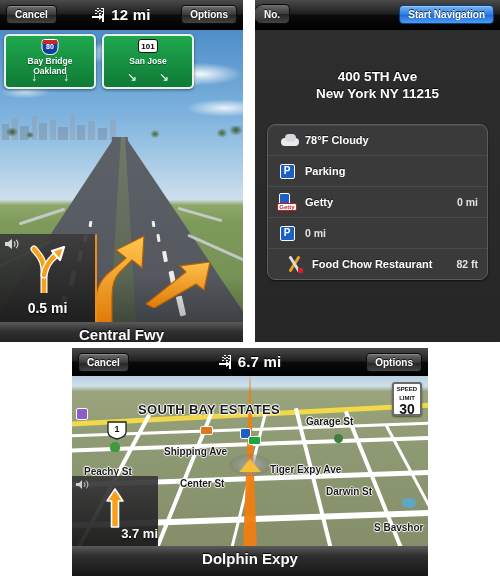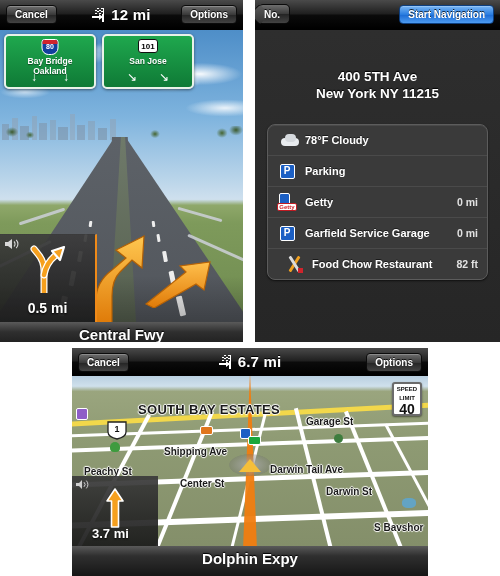--- a/index.html
+++ b/index.html
@@ -194,21 +194,21 @@
         border-bottom:13px solid #f5bf3a; }
   .speedsign{ position:absolute; right:6px; top:6px; width:30px; height:34px; background:#fff;
               border:2px solid #6b6b6b; border-radius:3px; text-align:center;
               box-shadow:0 1px 2px rgba(0,0,0,.5); }
   .speedsign .t{ font-size:6px; font-weight:bold; color:#111; line-height:7px; padding-top:2px; }
   .speedsign .n{ font-size:14px; font-weight:bold; color:#111; line-height:15px; }
   .poi{ position:absolute; }
   .p3-card{ position:absolute; left:0; bottom:0; width:86px; height:70px; z-index:7;
             background:linear-gradient(to bottom,rgba(58,58,58,.92),rgba(26,26,26,.92)); }
   .p3-card .spk{ position:absolute; left:3px; top:3px; width:15px; height:11px; }
-  .p3-card .dist{ position:absolute; left:0; right:0; bottom:5px; text-align:left;
+  .p3-card .dist{ position:absolute; left:0; right:0; bottom:5px; text-align:right;
                   color:#fff; font-size:13px; font-weight:bold; text-shadow:0 1px 2px #000;margin-left:20px; }
   .up-arrow{ position:absolute; left:50%; transform:translateX(-50%); top:12px; width:18px; height:40px; }
 </style>
 </head>
 <body>
 
 <div class="stage">
 
   <div class="panel" id="panel1">
 
@@ -371,21 +371,20 @@
               </span>
           </span>
           <span class="lbl">Getty</span>
           <span class="val">0 mi</span>
         </div>
 
         <div class="row">
           <span class="ic">
               <span class="ic-p">P</span>
             </span>
-          <span class="lbl">Garfield Service Garage</span>
           <span class="val">0 mi</span>
         </div>
 
         <div class="row">
           <span class="ic">
             <span class="ic-fork">
                 <i class="a"></i>
                 <i class="b"></i>
                 <span class="dot"></span>
               </span>
@@ -443,30 +442,30 @@
       <div class="poi" style="left:38px;top:66px;width:10px;height:10px;background:#3e9b3e;border-radius:50% 50% 40% 40%;"></div>
       <div class="poi" style="left:128px;top:50px;width:13px;height:9px;background:#e0761d;border:1px solid #fff;border-radius:2px;"></div>
       <div class="poi" style="left:168px;top:52px;width:11px;height:11px;background:#1b5fc4;border:1px solid #fff;border-radius:2px;"></div>
       <div class="poi" style="left:176px;top:60px;width:13px;height:9px;background:#1aa83c;border:1px solid #fff;border-radius:2px;"></div>
       <div class="poi" style="left:262px;top:58px;width:9px;height:9px;background:#3e7d3e;border-radius:50%;"></div>
       <div class="poi" style="left:330px;top:122px;width:14px;height:10px;background:#5aa8d8;border-radius:40%;opacity:.8;"></div>
 
       <div class="m-label big" style="left:18px;top:26px;padding-left:48px;">SOUTH BAY ESTATES</div>
       <div class="m-label" style="left:234px;top:40px;">Garage St</div>
       <div class="m-label" style="left:92px;top:70px;">Shipping Ave</div>
-      <div class="m-label" style="left:198px;top:88px;">Darwin Tail Ave</div>
+      <div class="m-label" style="left:198px;top:88px;">Tiger Expy Ave</div>
       <div class="m-label" style="left:108px;top:102px;">Center St</div>
       <div class="m-label" style="left:254px;top:110px;">Darwin St</div>
       <div class="m-label" style="left:12px;top:90px;">Peachy St</div>
       <div class="m-label" style="left:302px;top:146px;">S Bavshor</div>
 
       <div class="speedsign">
         <div class="t">SPEED</div>
         <div class="t">LIMIT</div>
-        <div class="n">40</div>
+        <div class="n">30</div>
       </div>
 
       <div class="p3-card">
         <svg class="spk" viewBox="0 0 15 11">
           <path d="M1 4 h3 L7 1 v9 L4 7 H1 Z" fill="#cfcfcf"></path>
           <path d="M9 3.2 a3.2 3.2 0 0 1 0 4.6" stroke="#cfcfcf" stroke-width="1" fill="none"></path>
           <path d="M11.3 1.6 a5.6 5.6 0 0 1 0 7.8" stroke="#cfcfcf" stroke-width="1" fill="none"></path>
         </svg>
         <svg class="up-arrow" viewBox="0 0 18 40">
           <path d="M9 1 L17 13 L12.5 13 L12.5 39 L5.5 39 L5.5 13 L1 13 Z" fill="#f6a01e" stroke="#fff" stroke-width="1.6" stroke-linejoin="round"></path>

